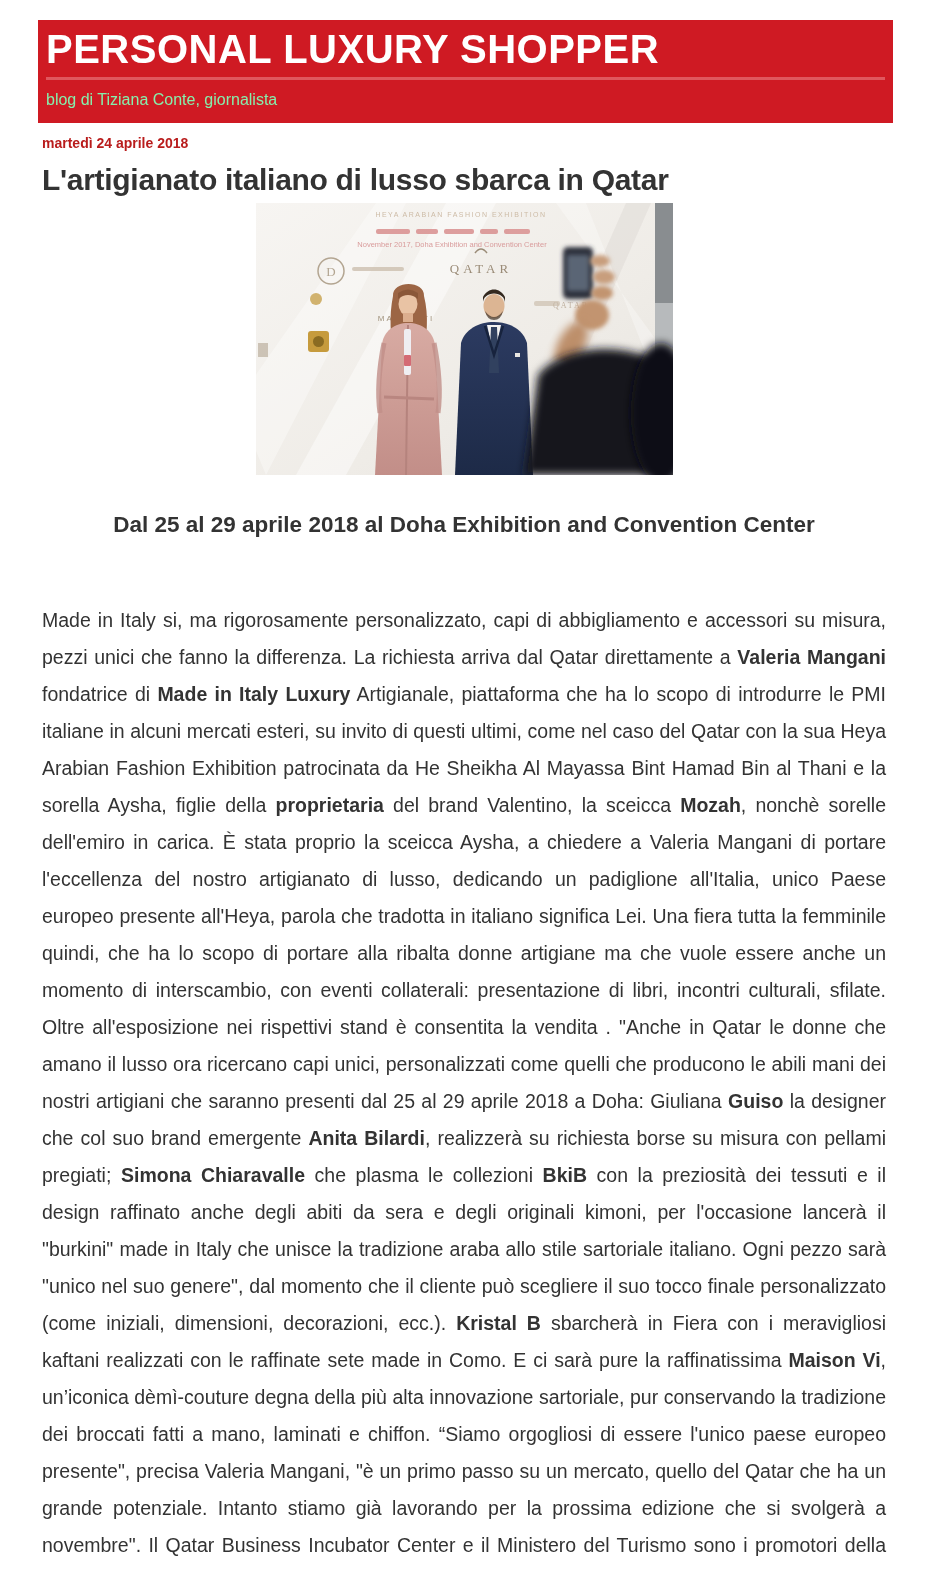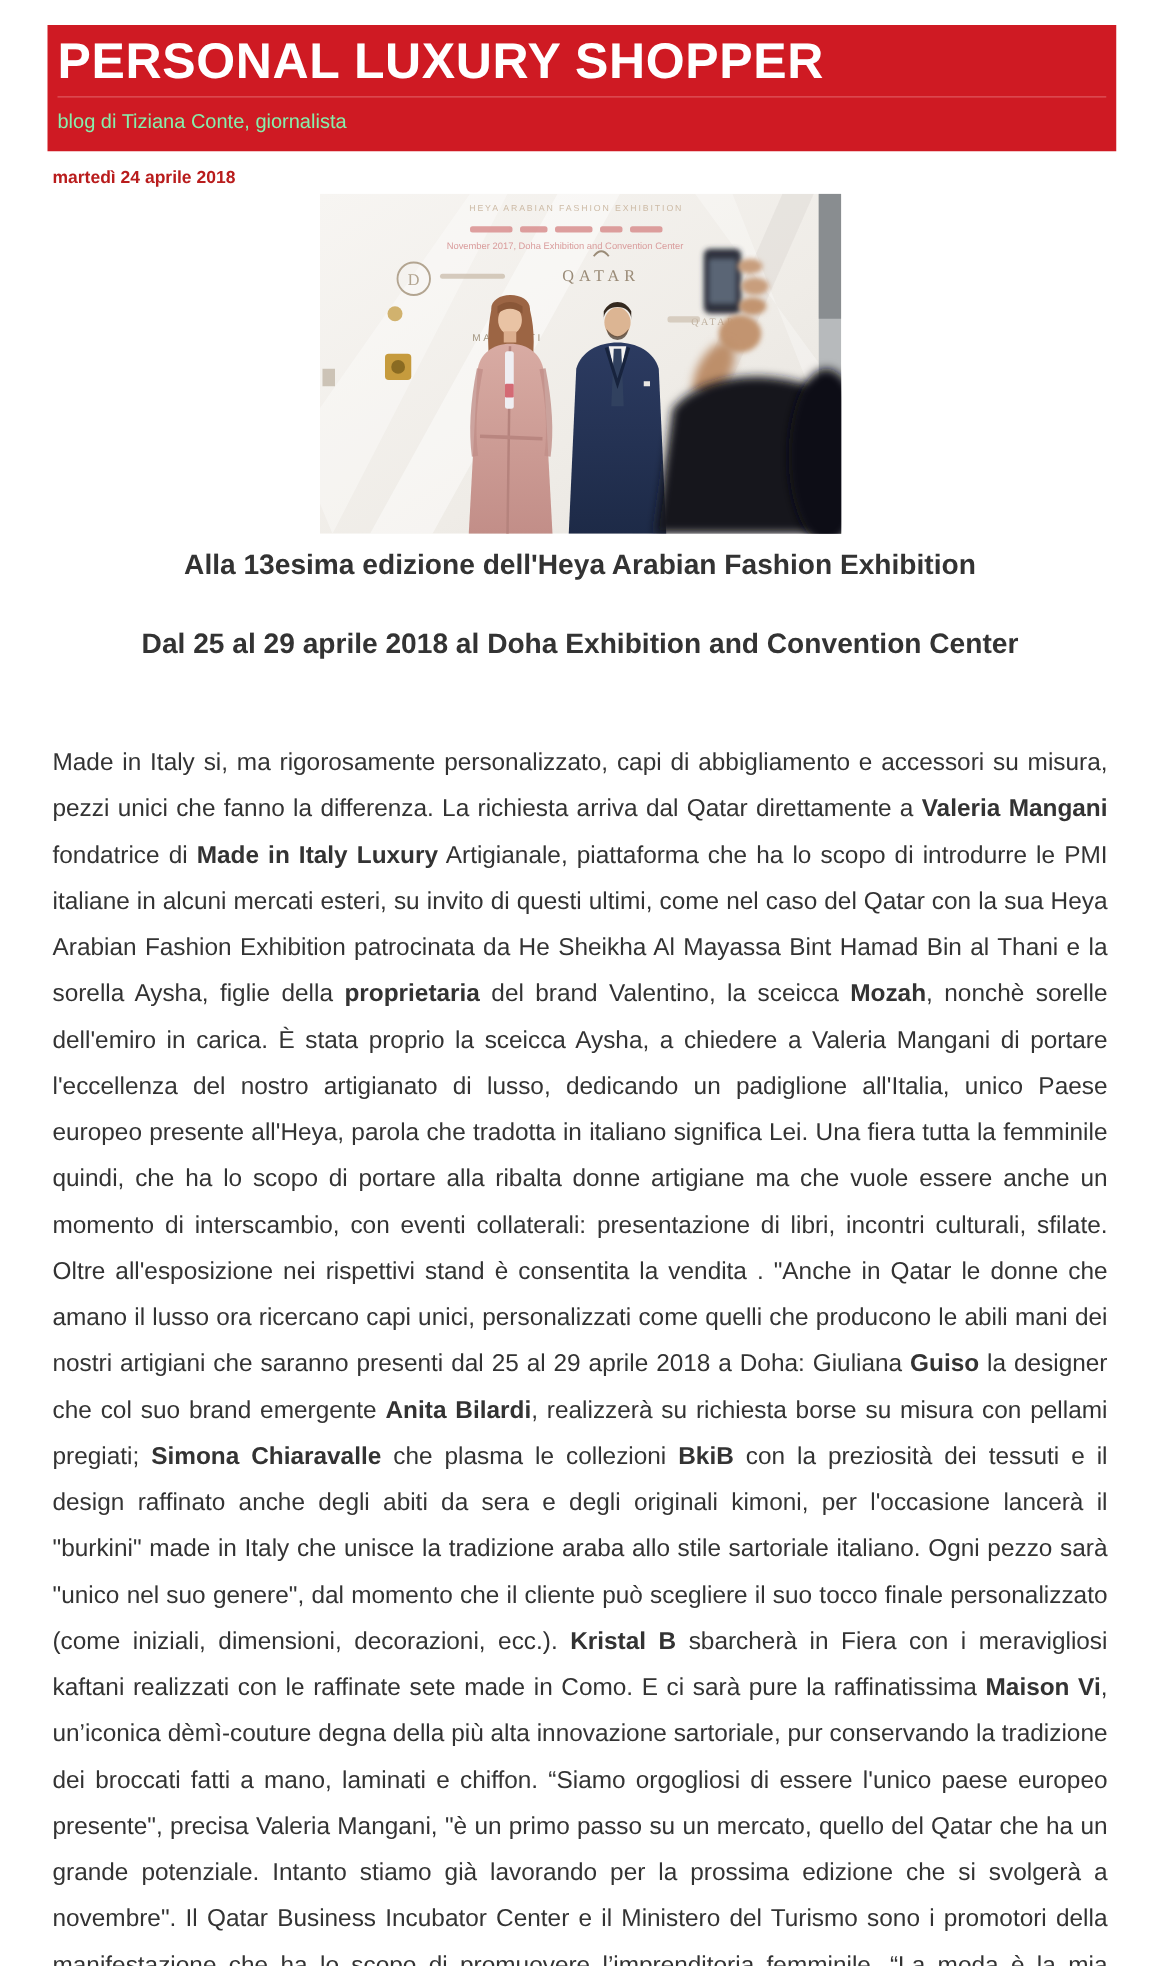--- a/index.html
+++ b/index.html
@@ -12,21 +12,21 @@
     margin: 20px 35px 0 38px;
     padding: 6px 8px 13px 8px;
   }
   .masthead h1 {
     margin: 0;
     color: #ffffff;
     font-size: 40px;
     line-height: 42px;
     font-weight: bold;
     padding: 2px 0 7px 0;
-    border-bottom: 1px solid #a3a3a3;
+    border-bottom: 3px solid #a3a3a3;
     cursor: pointer;
     letter-spacing: 0.5px;
   }
   .masthead .desc {
     margin: 11px 0 1px 0;
     color: #86efac;
     font-size: 16px;
     line-height: 18px;
     font-weight: 400;
   }
@@ -78,20 +78,21 @@
 <div class="page">
 
   <header class="masthead" style="background: rgb(207, 26, 35);">
     <h1 style="border-bottom-color: rgb(224, 87, 94);">PERSONAL LUXURY SHOPPER</h1>
     <p class="desc">blog di Tiziana Conte, giornalista</p>
   </header>
 
   <div class="date-header">martedì 24 aprile 2018</div>
 
   <article>
+    <h2 class="post-title">L'artigianato italiano di lusso sbarca in Qatar</h2>
 
     <div class="photo-wrap">
       <svg width="417" height="272" viewBox="0 0 417 272" xmlns="http://www.w3.org/2000/svg">
         <defs>
           <linearGradient id="bgGrad" x1="0" y1="0" x2="1" y2="1">
             <stop offset="0" stop-color="#f7f5f2"></stop>
             <stop offset="0.6" stop-color="#efece7"></stop>
             <stop offset="1" stop-color="#e6e3de"></stop>
           </linearGradient>
           <linearGradient id="coatGrad" x1="0" y1="0" x2="0" y2="1">
@@ -184,19 +185,18 @@
           <ellipse cx="346" cy="90" rx="11" ry="7" fill="#c2946f" filter="url(#blur2)"></ellipse>
           <ellipse cx="336" cy="112" rx="17" ry="15" fill="#c2946f" filter="url(#blur2)"></ellipse>
           <ellipse cx="315" cy="142" rx="13" ry="26" fill="#bd8f6b" transform="rotate(28 315 142)" filter="url(#blur4)"></ellipse>
           <ellipse cx="303" cy="168" rx="13" ry="10" fill="#e8e5df" filter="url(#blur2)"></ellipse>
           <path d="M282,172 C300,150 340,140 380,150 L417,160 L417,272 L268,272 Z" fill="#13161d" filter="url(#blur4)"></path>
           <ellipse cx="405" cy="210" rx="30" ry="70" fill="#0e1116" filter="url(#blur4)"></ellipse>
         </g>
       </svg>
     </div>
 
-    <h3 class="sub sub1">Alla 13esima edizione dell'Heya Arabian Fashion Exhibition</h3>
     <h3 class="sub sub2">Dal 25 al 29 aprile 2018 al Doha Exhibition and Convention Center</h3>
 
     <div class="post-body"><span>Made in Italy si, ma rigorosamente personalizzato, capi di abbigliamento e accessori su misura, pezzi unici che fanno la differenza. La richiesta arriva dal Qatar direttamente a </span><b>Valeria Mangani</b><span> fondatrice di </span><b>Made in Italy Luxury</b><span> Artigianale, piattaforma che ha lo scopo di introdurre le PMI italiane in alcuni mercati esteri, su invito di questi ultimi, come nel caso del Qatar con la sua  Heya Arabian Fashion Exhibition patrocinata da He Sheikha Al Mayassa Bint  Hamad Bin al Thani e la sorella Aysha, figlie della </span><b>proprietaria</b><span> del brand Valentino, la sceicca </span><b>Mozah</b><span>, nonchè sorelle dell'emiro in carica. È stata proprio la sceicca Aysha, a chiedere a Valeria Mangani di portare l'eccellenza del nostro artigianato di lusso, dedicando un padiglione all'Italia, unico Paese europeo presente all'Heya, parola che tradotta in italiano significa Lei. Una fiera tutta la femminile  quindi,  che ha lo scopo di portare alla ribalta donne artigiane ma che vuole essere anche un momento di interscambio, con eventi collaterali: presentazione di libri, incontri culturali, sfilate. Oltre all'esposizione nei rispettivi stand è consentita la vendita . "Anche in Qatar le donne che amano il lusso ora ricercano capi unici, personalizzati come quelli che producono le abili mani dei nostri artigiani che saranno presenti dal 25 al 29 aprile 2018 a Doha: Giuliana </span><b>Guiso</b><span>  la designer che col suo  brand emergente </span><b>Anita Bilardi</b><span>, realizzerà su richiesta borse su misura con pellami pregiati;  </span><b>Simona Chiaravalle</b><span> che plasma le collezioni </span><b>BkiB</b><span> con la preziosità dei tessuti e il design raffinato  anche degli  abiti da sera e degli originali kimoni, per l'occasione lancerà il "burkini" made in Italy che unisce la tradizione araba allo stile sartoriale italiano. Ogni pezzo sarà "unico nel suo genere", dal momento che il cliente può scegliere il suo tocco finale personalizzato (come iniziali, dimensioni, decorazioni, ecc.). </span><b>Kristal B</b><span> sbarcherà in Fiera con i meravigliosi kaftani realizzati con le raffinate sete made in Como.  E ci sarà pure la raffinatissima </span><b>Maison Vi</b><span>, un’iconica dèmì-couture degna della più alta innovazione sartoriale, pur conservando la tradizione dei broccati fatti a mano, laminati e chiffon. “Siamo orgogliosi di essere l'unico paese europeo presente", precisa Valeria Mangani, "è un primo passo su un mercato, quello del Qatar che ha un grande potenziale. Intanto stiamo già lavorando per la prossima edizione che si svolgerà a novembre". Il Qatar Business Incubator Center e il Ministero del Turismo sono i promotori della manifestazione che ha lo scopo di promuovere l’imprenditoria femminile. “La moda è la mia passione, le donne la mia missione”,  ribatte Mangani.</span></div>
   </article>
 
 </div>
 
 </body></html>

